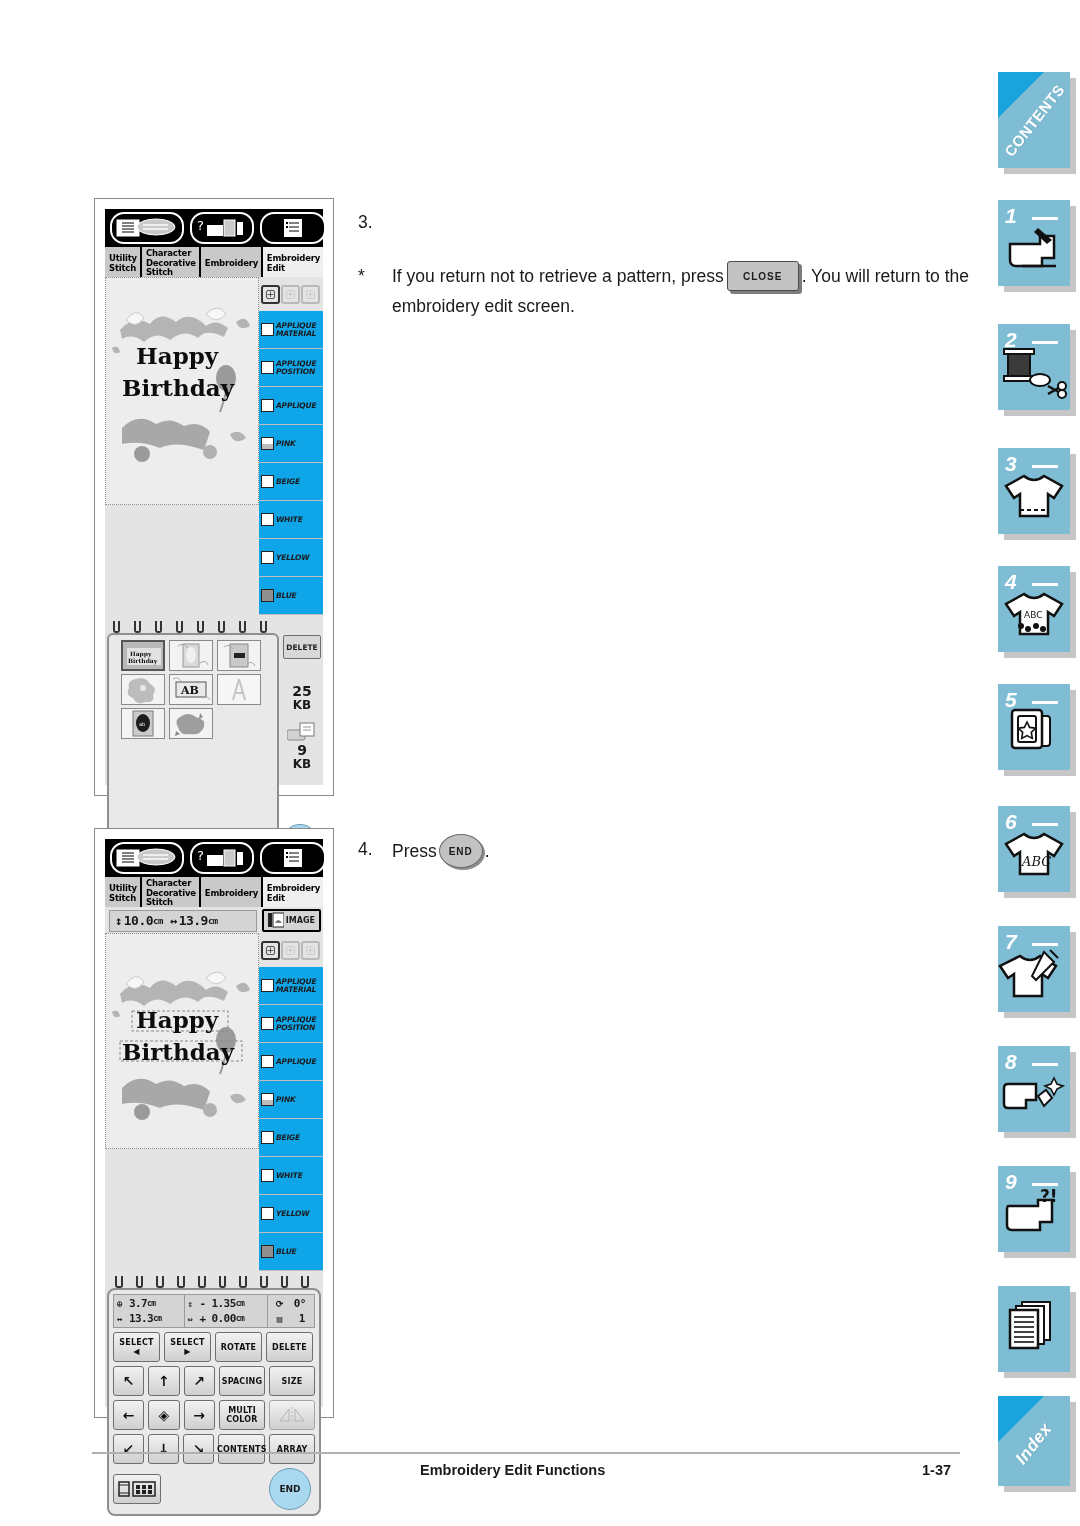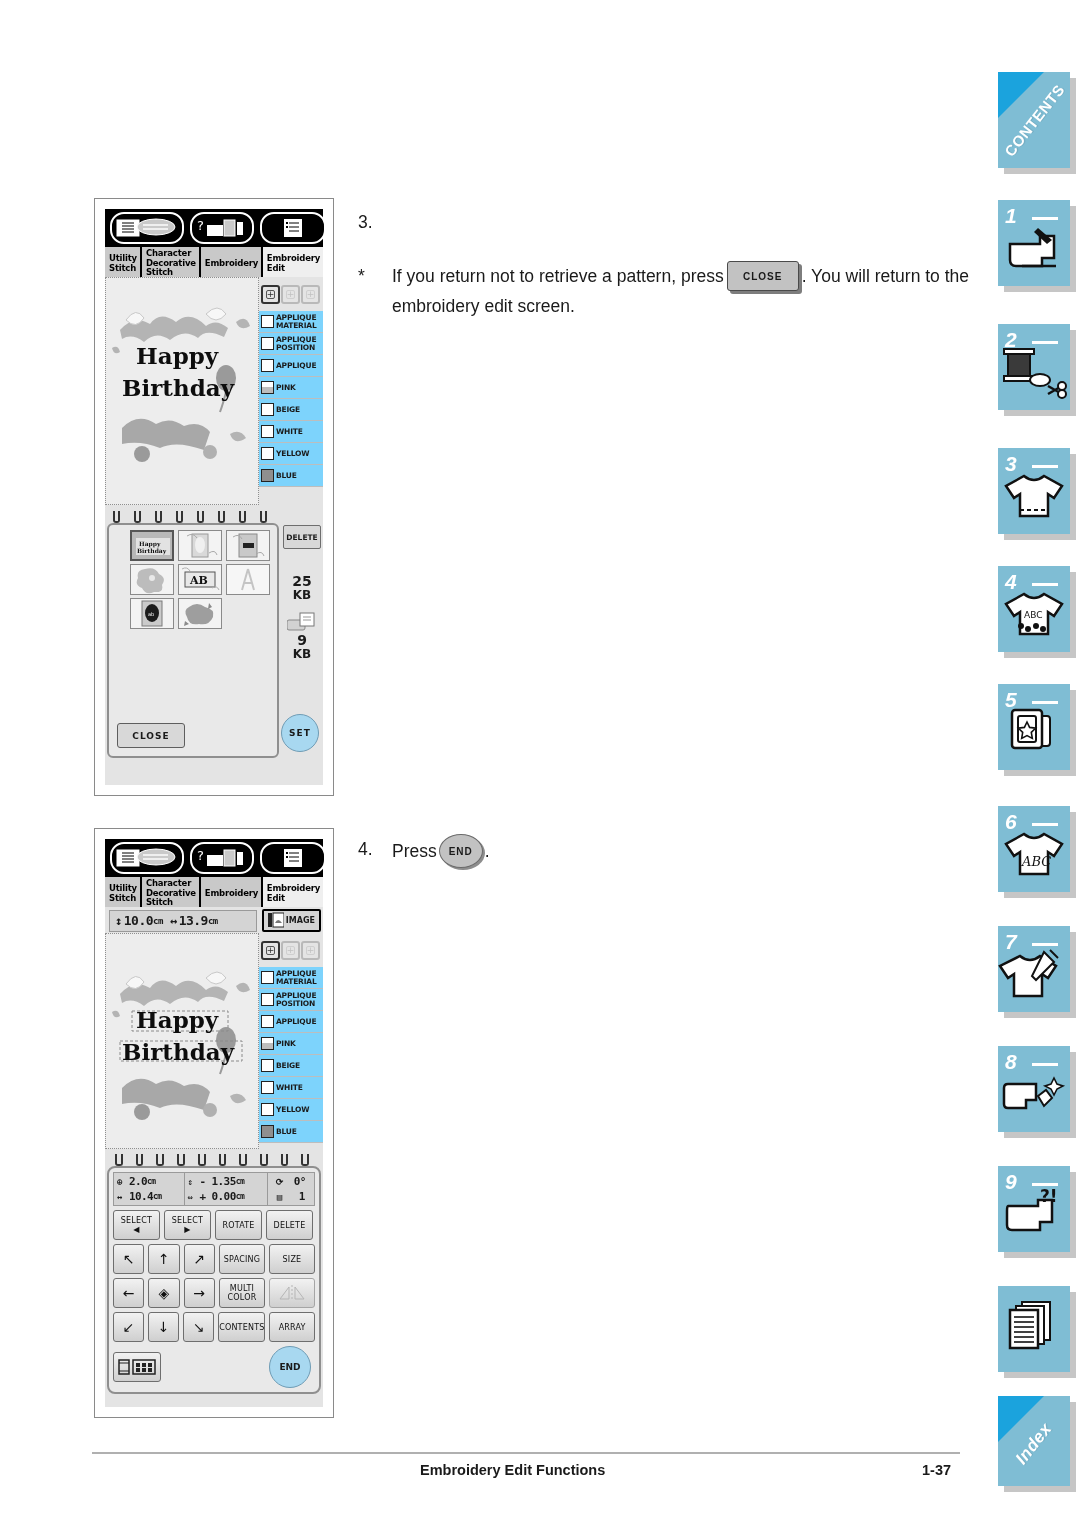--- a/index.html
+++ b/index.html
@@ -103,37 +103,37 @@
   .colcol { width:64px; background:#e4e4e4; }
 
   .hooprow { height:34px; display:flex; align-items:center; padding-left:2px; }
   .hoop { width:19px; height:19px; border:2px solid #333; border-radius:3px; position:relative; margin-right:1px; }
   .hoop i { position:absolute; left:3px; top:3px; right:3px; bottom:3px; border:1px solid #555; border-radius:2px;
             display:flex; align-items:center; justify-content:center; font-size:9px; font-style:normal; color:#333; }
   .hoop.dim { border-color:#b9b9b9; }
   .hoop.dim i { border-color:#cfcfcf; color:#c2c2c2; }
 
   .colrow {
-    height:22px; border-bottom:1px solid #bdbdbd; background:#7dd3fc;
-    display:flex; align-items:center; padding-left:2px;
+    height:38px; border-bottom:1px solid #bdbdbd; background:#0ea5e9;
+    display:flex; align-items:center; padding-left:2px;font-style:italic;
   }
   .spool { width:13px; height:13px; border:1.5px solid #222; margin-right:2px; flex:none; position:relative; background:#fff; }
   .spool.fill { background:#8f8f8f; }
   .spool.half { background:linear-gradient(#fff 50%, #bdbdbd 50%); }
   .clabel { font-size:7.5px; font-weight:bold; letter-spacing:-0.2px; white-space:pre-line; line-height:8px; }
 
   
   .listarea { position:relative; }
   .spiral { display:flex; height:14px; padding:2px 0 0 8px; }
   .coil { width:8px; height:12px; border:2px solid #333; border-top:none; border-radius:0 0 3px 3px; margin-right:14px; background:transparent; }
   .sheet {
     background:#e9e9e9; border:2px solid #8f8f8f; border-radius:6px;
     margin:0 2px; position:relative;
   }
-  .thumbgrid { display:flex; flex-wrap:wrap; padding:5px 0 0 21px;text-decoration:underline; }
+  .thumbgrid { display:flex; flex-wrap:wrap; padding:5px 0 0 12px;text-decoration:underline; }
   .thumb {
     width:44px; height:31px; background:#f3f3f3; border:1px solid #8a8a8a;
     margin:0 4px 3px 0; position:relative; overflow:hidden;
   }
   .thumb.sel { background:#b8b8b8; border:2px solid #555; }
   .sidecol { width:42px; position:relative; }
   .delbtn {
     width:38px; height:24px; border:1px solid #6e6e6e; background:#d8d8d8;
     font-size:7.5px; font-weight:bold; display:flex; align-items:center; justify-content:center;
     border-radius:2px;
@@ -157,21 +157,21 @@
   .readout { background:#d4d4d4; border:1px solid #9a9a9a; display:flex; height:34px; font-family:"DejaVu Sans Mono", monospace; }
   .rcell { display:flex; flex-direction:column; justify-content:center; border-right:1px solid #9a9a9a; padding:0 3px; }
   .rcell:last-child { border-right:none; }
   .rline { display:flex; align-items:center; font-size:11px; font-weight:bold; height:15px; letter-spacing:-0.6px; }
   .rline .ic { width:12px; font-size:9px; }
   .rline .u { font-size:8px; }
   .btnrow { display:flex; margin-top:4px; }
   .kbtn {
     background:linear-gradient(#f2f2f2,#cfcfcf);
     border:1px solid #6e6e6e; border-radius:3px;
-    font-size:8px; font-weight:normal; letter-spacing:0.2px;
+    font-size:8px; font-weight:bold; letter-spacing:0.2px;
     display:flex; flex-direction:column; align-items:center; justify-content:center;
     margin-right:4px; color:#111; text-align:center; line-height:9px;
   }
   .kbtn.w { width:47px; height:30px; }
   .kbtn.sq { width:32px; height:30px; font-size:14px; }
   .kbtn.ghost { color:#b5b5b5; border-color:#a5a5a5; }
   .endbtn {
     width:42px; height:42px; border-radius:50%; background:#a8d8f0; border:1px solid #6f9cb5;
     font-size:9px; font-weight:bold; display:flex; align-items:center; justify-content:center;
   }
@@ -622,26 +622,26 @@
         <div class="coil" style="margin-right:13px;"></div>
         <div class="coil" style="margin-right:13px;"></div>
         <div class="coil"></div>
       </div>
 
       <div class="pad">
         <div class="readout">
           <div class="rcell" style="width:73px;">
             <div class="rline">
                 <span class="ic">⊕</span>
-                <span>2.0</span>
+                <span>3.7</span>
                 <span class="u">cm</span>
               </div>
             <div class="rline">
                 <span class="ic">↔</span>
-                <span>10.4</span>
+                <span>13.3</span>
                 <span class="u">cm</span>
               </div>
           </div>
           <div class="rcell" style="width:86px;">
             <div class="rline">
                 <span class="ic">⇕</span>
                 <span>- 1.35</span>
                 <span class="u">cm</span>
               </div>
             <div class="rline">

